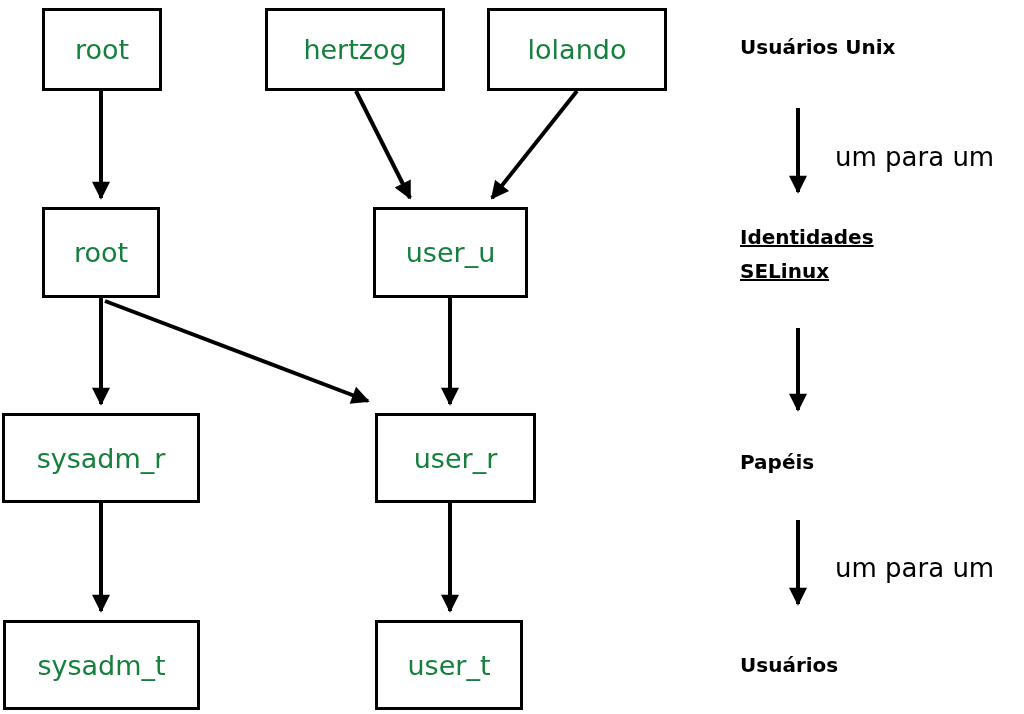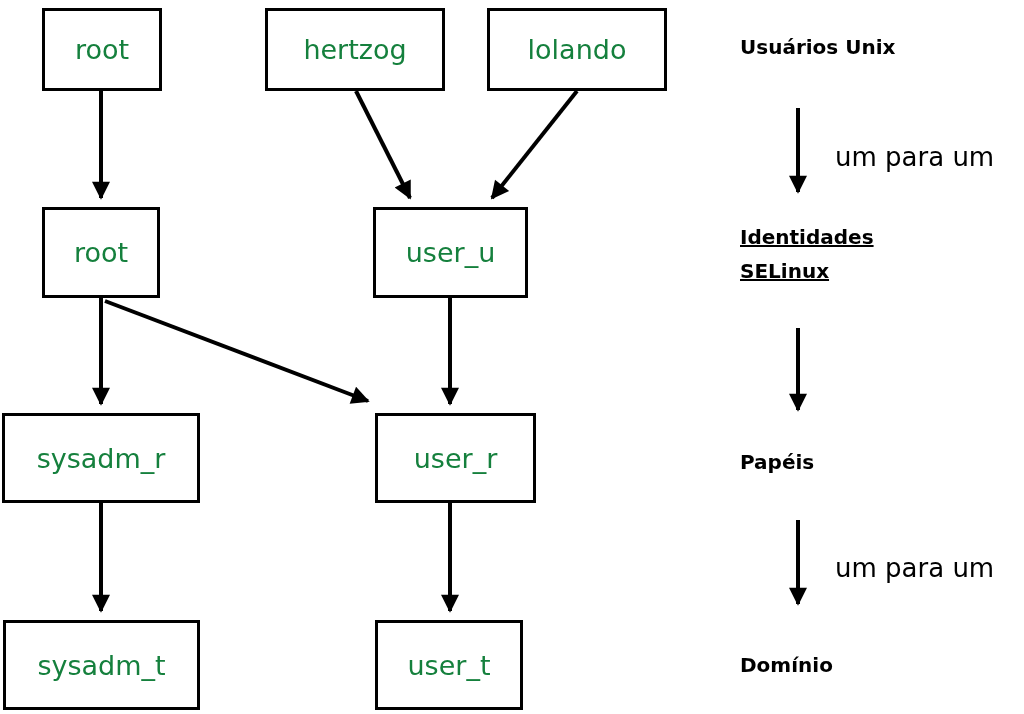--- a/index.html
+++ b/index.html
@@ -117,15 +117,15 @@
   </div>
   <div class="node n-sysadm-t">
     <span>sysadm_t</span>
   </div>
 
   <div class="legend-title lg-1">Usuários Unix</div>
   <div class="legend-rel rel-1">um para um</div>
   <div class="legend-title lg-2">Identidades SELinux</div>
   <div class="legend-title lg-3">Papéis</div>
   <div class="legend-rel rel-3">um para um</div>
-  <div class="legend-title lg-4">Domínio</div>
+  <div class="legend-title lg-4">Usuários</div>
 
 </div>
 
 </body></html>

